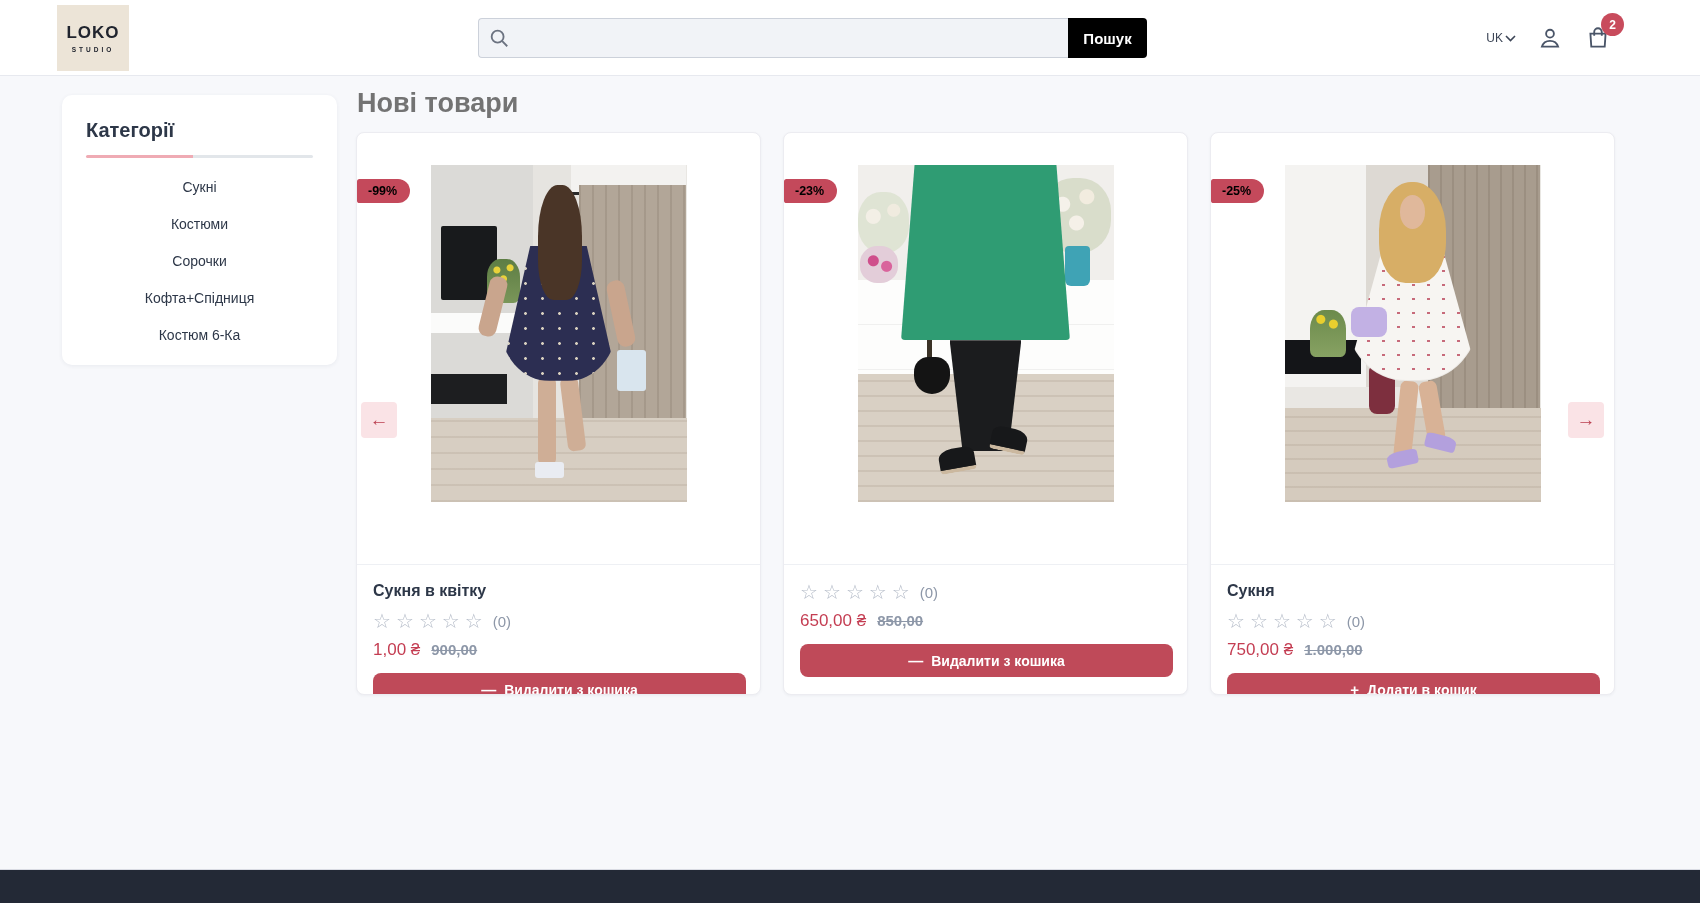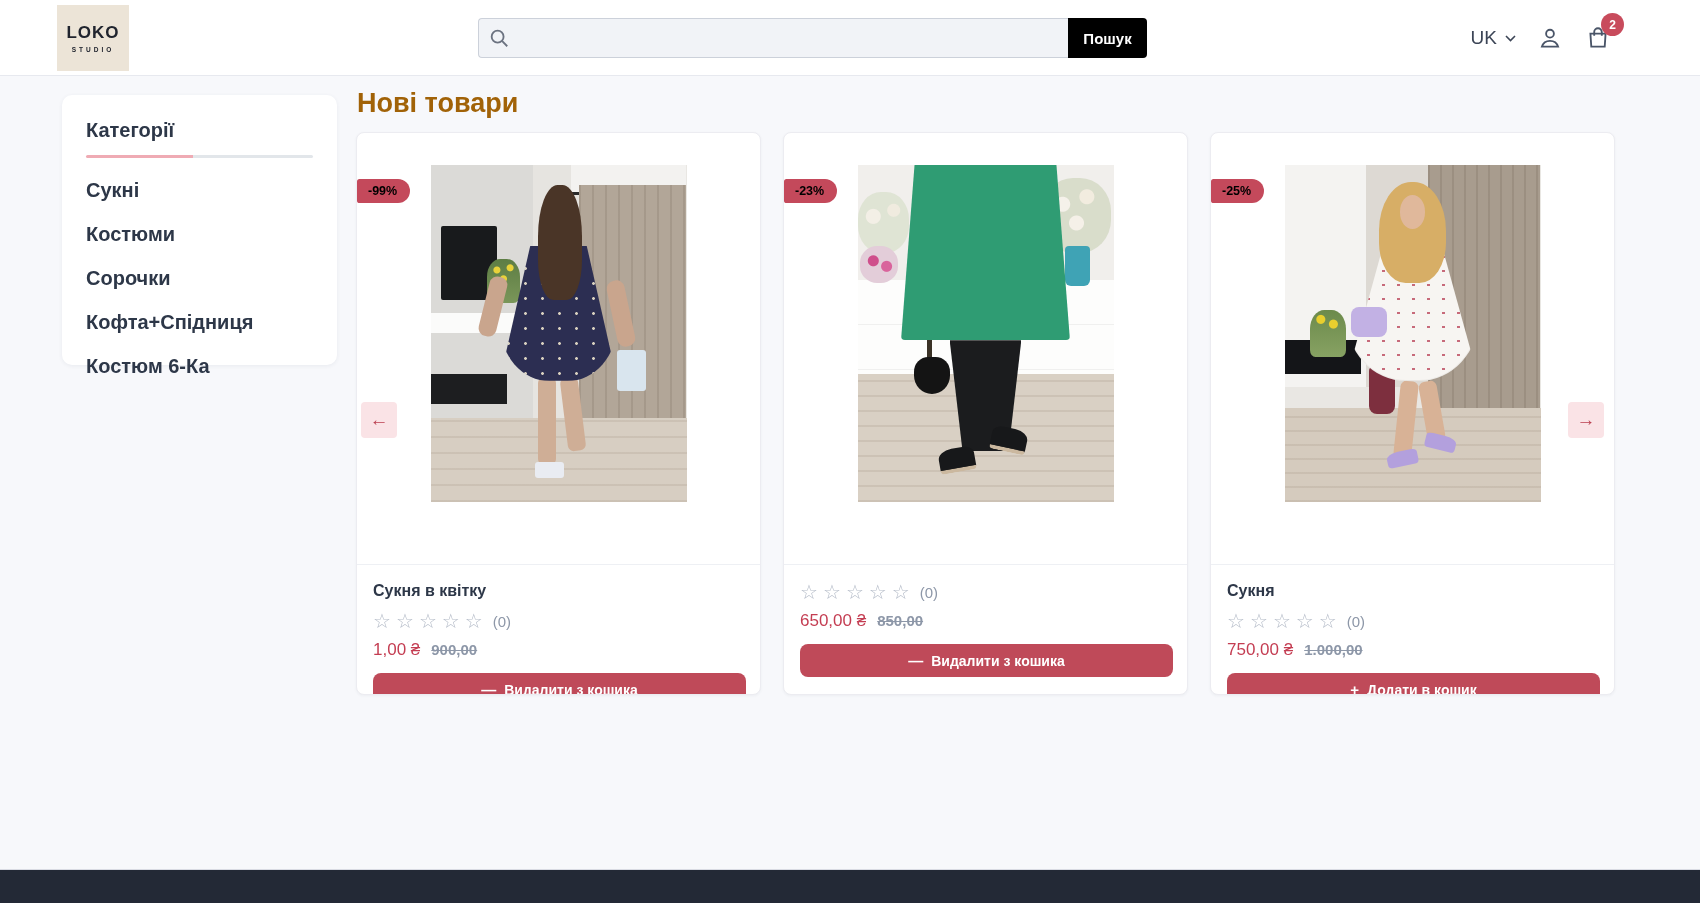--- a/index.html
+++ b/index.html
@@ -12,32 +12,32 @@
   .logo { position:absolute; left:57px; top:5px; width:72px; height:66px; background:#ece4d7; display:flex; flex-direction:column; align-items:center; justify-content:center; cursor:pointer; }
   .logo-main { font-size:17px; font-weight:bold; letter-spacing:1px; color:#20242e; }
   .logo-sub  { font-size:6.5px; font-weight:bold; letter-spacing:3px; color:#20242e; margin-top:3px; }
 
   .search-wrap { position:absolute; left:478px; top:18px; display:flex; height:40px; }
   .search-input { width:590px; height:40px; background:#f1f3f7; border:1px solid #ccd1da; border-right:none; border-radius:4px 0 0 4px; padding:0 12px 0 38px; font-size:15px; color:#2d3748; outline:none; }
   .search-icon { position:absolute; left:10px; top:9px; width:22px; height:22px; pointer-events:none; }
   .search-btn { width:79px; height:40px; background:#000000; color:#fff; font-size:15px; font-weight:bold; border:none; border-radius:0 4px 4px 0; cursor:pointer; }
 
   .header-right { position:absolute; right:88px; top:18px; height:40px; display:flex; align-items:center; gap:20px; }
-  .lang { display:flex; align-items:center; gap:8px; font-size:19px; color:#3c4556; cursor:pointer; }
+  .lang { display:flex; align-items:center; gap:2px; font-size:12px; color:#3c4556; cursor:pointer; }
   .icon-btn { width:28px; height:28px; position:relative; cursor:pointer; display:flex; align-items:center; justify-content:center; }
   .cart-badge { position:absolute; top:-11px; right:-12px; min-width:23px; height:23px; border-radius:50%; background:#c84b5c; color:#fff; font-size:12px; font-weight:bold; display:flex; align-items:center; justify-content:center; }
 
   
   .sidebar { position:absolute; left:62px; top:95px; width:275px; height:270px; background:#fff; border-radius:10px; box-shadow:0 1px 4px rgba(40,50,80,.07); padding:24px 24px 0 24px; }
   .sidebar-title { font-size:20px; font-weight:bold; color:#2d3748; }
   .sidebar-rule { height:3px; margin:13px 0 21px 0; background:linear-gradient(to right,#efabb4 0 47%, #e2e6ea 47% 100%); border-radius:2px; }
-  .sidebar-item { font-size:20px; font-weight:bold; color:#2d3748; margin-bottom:21px; cursor:pointer; }
-
-  
-  .main-title { position:absolute; left:357px; top:88px; font-size:27px; font-weight:bold; color:#a16207; }
+  .sidebar-item { font-size:14px; font-weight:normal; color:#2d3748; margin-bottom:21px; cursor:pointer;text-align:center; }
+
+  
+  .main-title { position:absolute; left:357px; top:88px; font-size:27px; font-weight:bold; color:#737373; }
   .cards { position:absolute; left:356px; top:132px; display:flex; gap:22px; }
   .card { width:405px; height:563px; background:#fff; border:1px solid #ececf1; border-radius:8px; box-shadow:0 1px 3px rgba(40,50,80,.05); position:relative; overflow:hidden; }
   .card-img-area { height:400px; position:relative; border-bottom:1px solid #eef0f4; }
   .badge { position:absolute; top:14px; left:0; z-index:3; background:#c4495b; color:#000000; font-size:12.5px; font-weight:bold; padding:5px 13px 5px 11px; border-radius:3px 14px 14px 3px; }
   .photo { position:relative; width:256px; height:337px; margin:32px auto 0; overflow:hidden; background:#e9e7e3; cursor:pointer; }
   .card-info { padding:17px 16px 0 16px; }
   .p-name { font-size:16px; font-weight:bold; color:#2d3748; margin-bottom:11px; cursor:pointer; }
   .p-rating { display:flex; align-items:center; gap:3px; margin-bottom:9px; }
   .star { font-size:20px; color:#b6bdc9; line-height:1; margin-right:2px; }
   .rating-count { font-size:15px; color:#8d97a8; margin-left:5px; }

